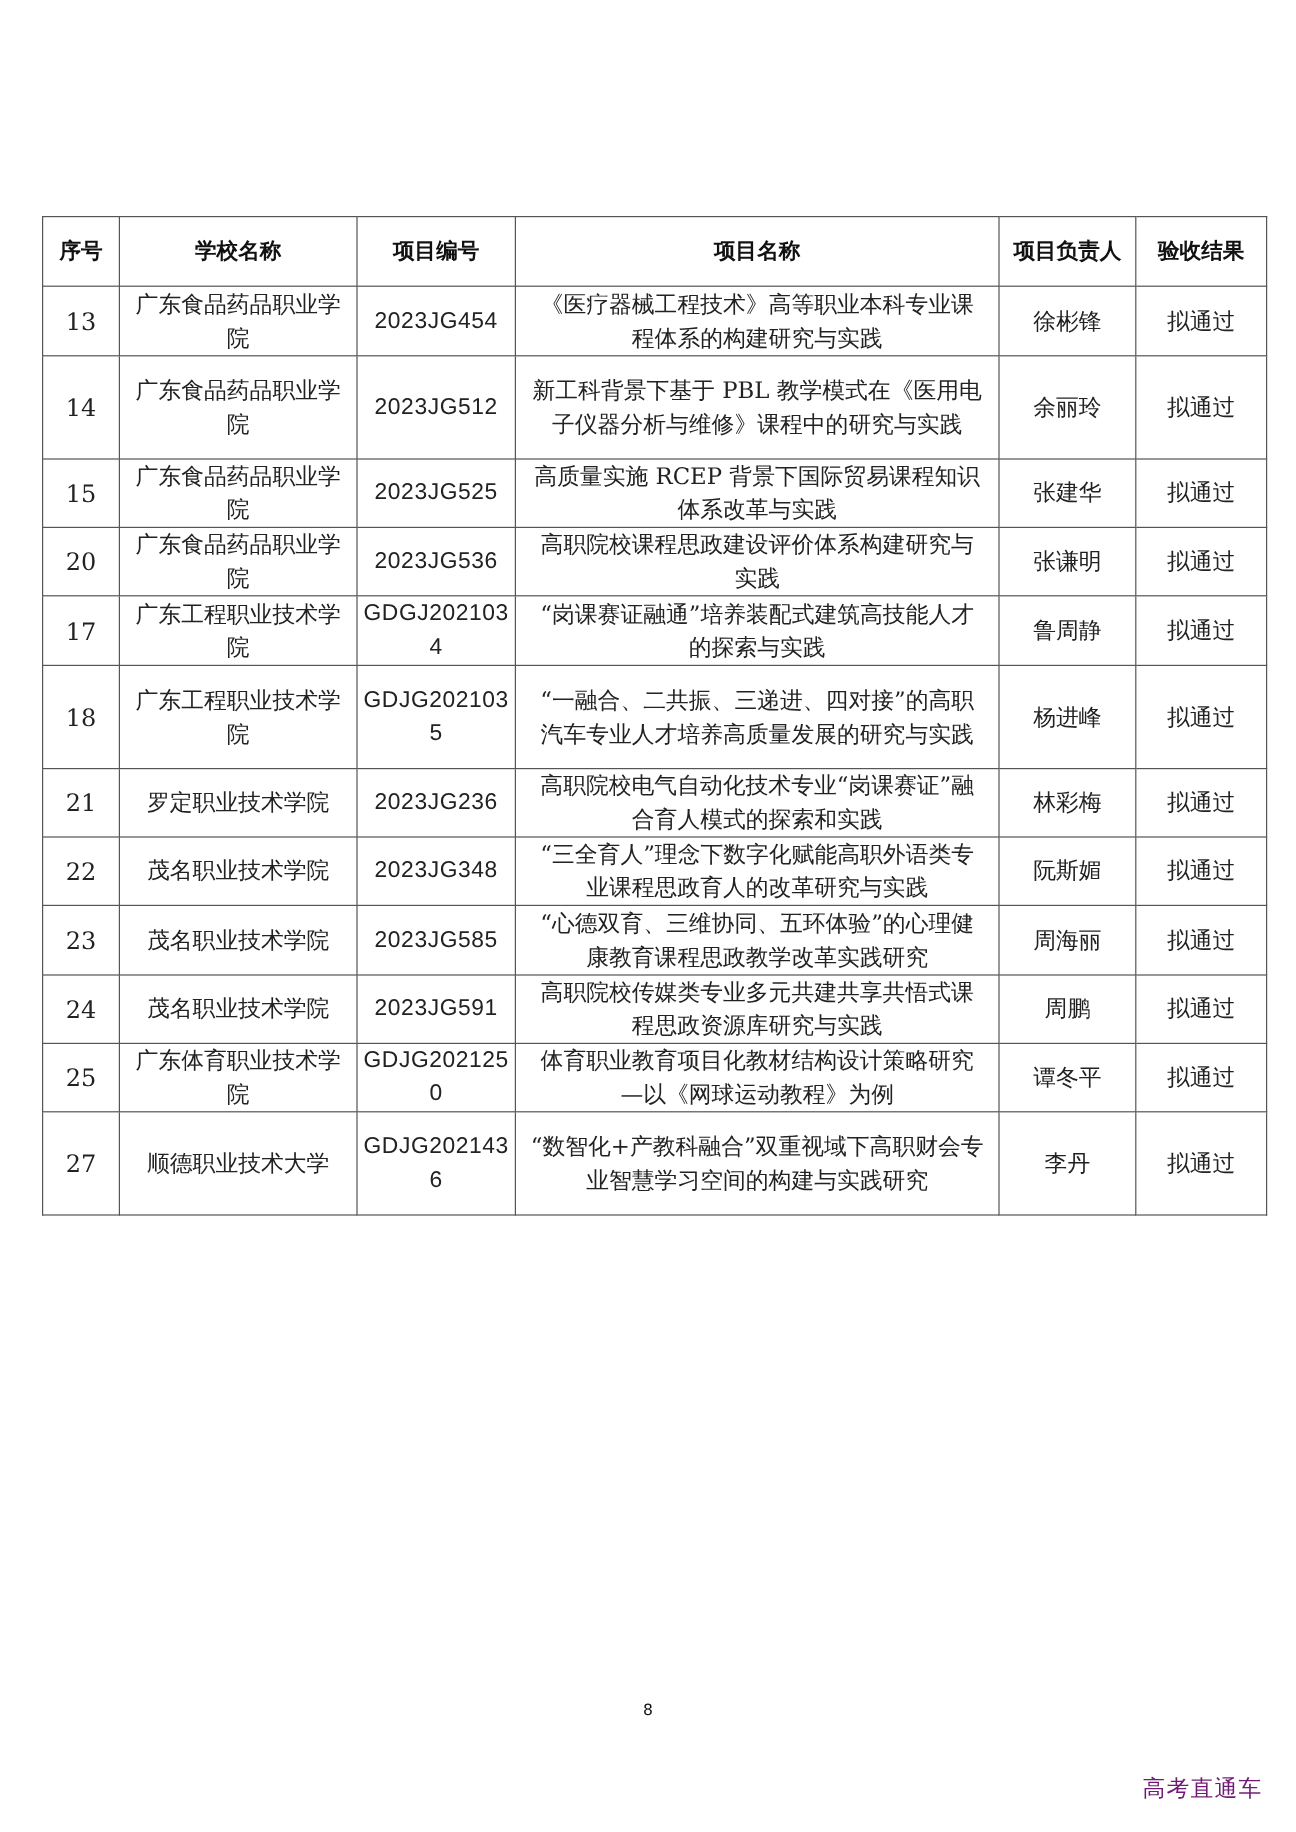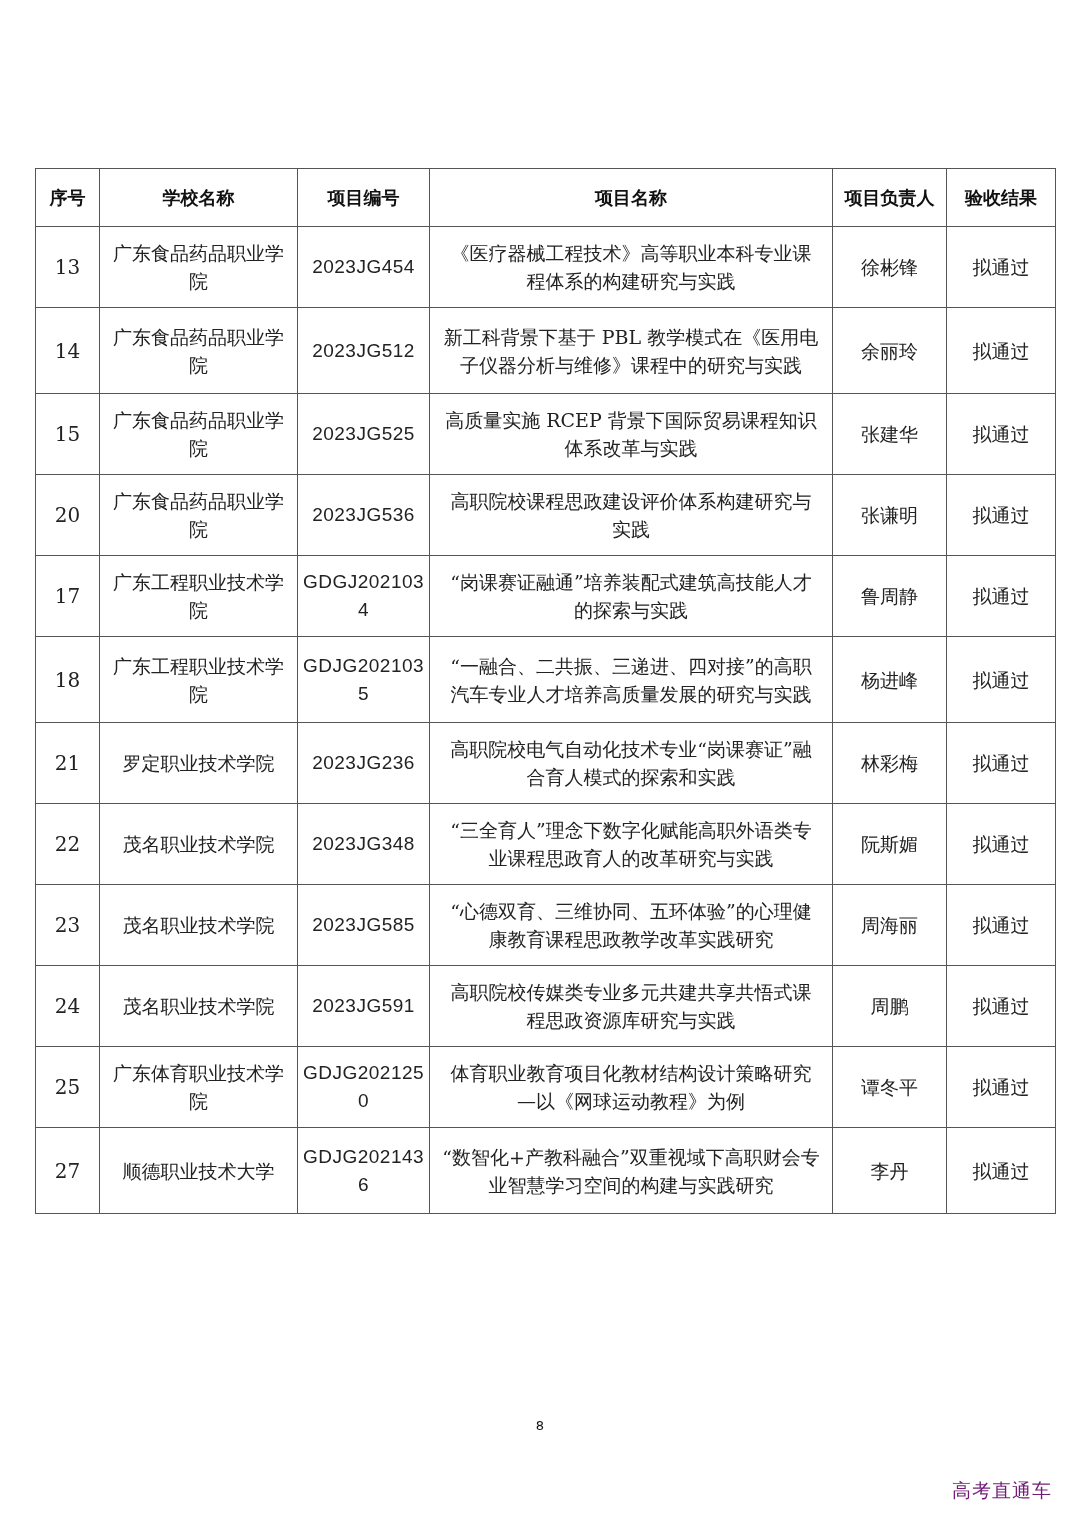--- a/index.html
+++ b/index.html
@@ -1,34 +1,34 @@
 <!DOCTYPE html>
 <html><head>
 <meta charset="utf-8">
 <style>
   html, body { margin: 0; padding: 0; background: #ffffff; }
   body { width: 1080px; height: 1527px; position: relative; overflow: hidden;
          font-family: "DejaVu Serif", "Liberation Serif", serif; color: #1a1a1a; }
   table.doc-table {
-    position: absolute; left: 35px; top: 168px; width: 1020px;
+    position: absolute; left: 35px; top: 180px; width: 1020px;
     border-collapse: collapse; table-layout: fixed;
   }
   table.doc-table td, table.doc-table th {
     border: 1.5px solid #555;
     text-align: center; vertical-align: middle;
     padding: 0 6px; font-size: 19px; line-height: 28px;
     font-weight: normal; color: #222;
   }
   table.doc-table th {
     font-family: "DejaVu Sans", "Liberation Sans", sans-serif;
     font-size: 18px; font-weight: bold; color: #111;
   }
   table.doc-table td.num { font-size: 20px; }
   table.doc-table td.code { font-family: Liberation Sans, sans-serif; letter-spacing: 0.5px; word-break: break-all; padding: 0 4px; }
-  table.doc-table td.title { padding: 12px 12px; }
+  table.doc-table td.title { padding: 0 12px; }
   .page-number {
     position: absolute; left: 0; width: 1080px; top: 1418px; text-align: center;
     font-family: "DejaVu Sans", "Liberation Sans", sans-serif; font-size: 13px; color: #111;
   }
   .watermark {
     position: absolute; right: 28px; top: 1478px;
     font-family: "DejaVu Sans", "Liberation Sans", sans-serif; font-size: 19px; color: #701a75;
     letter-spacing: 1px;
   }
 </style>

